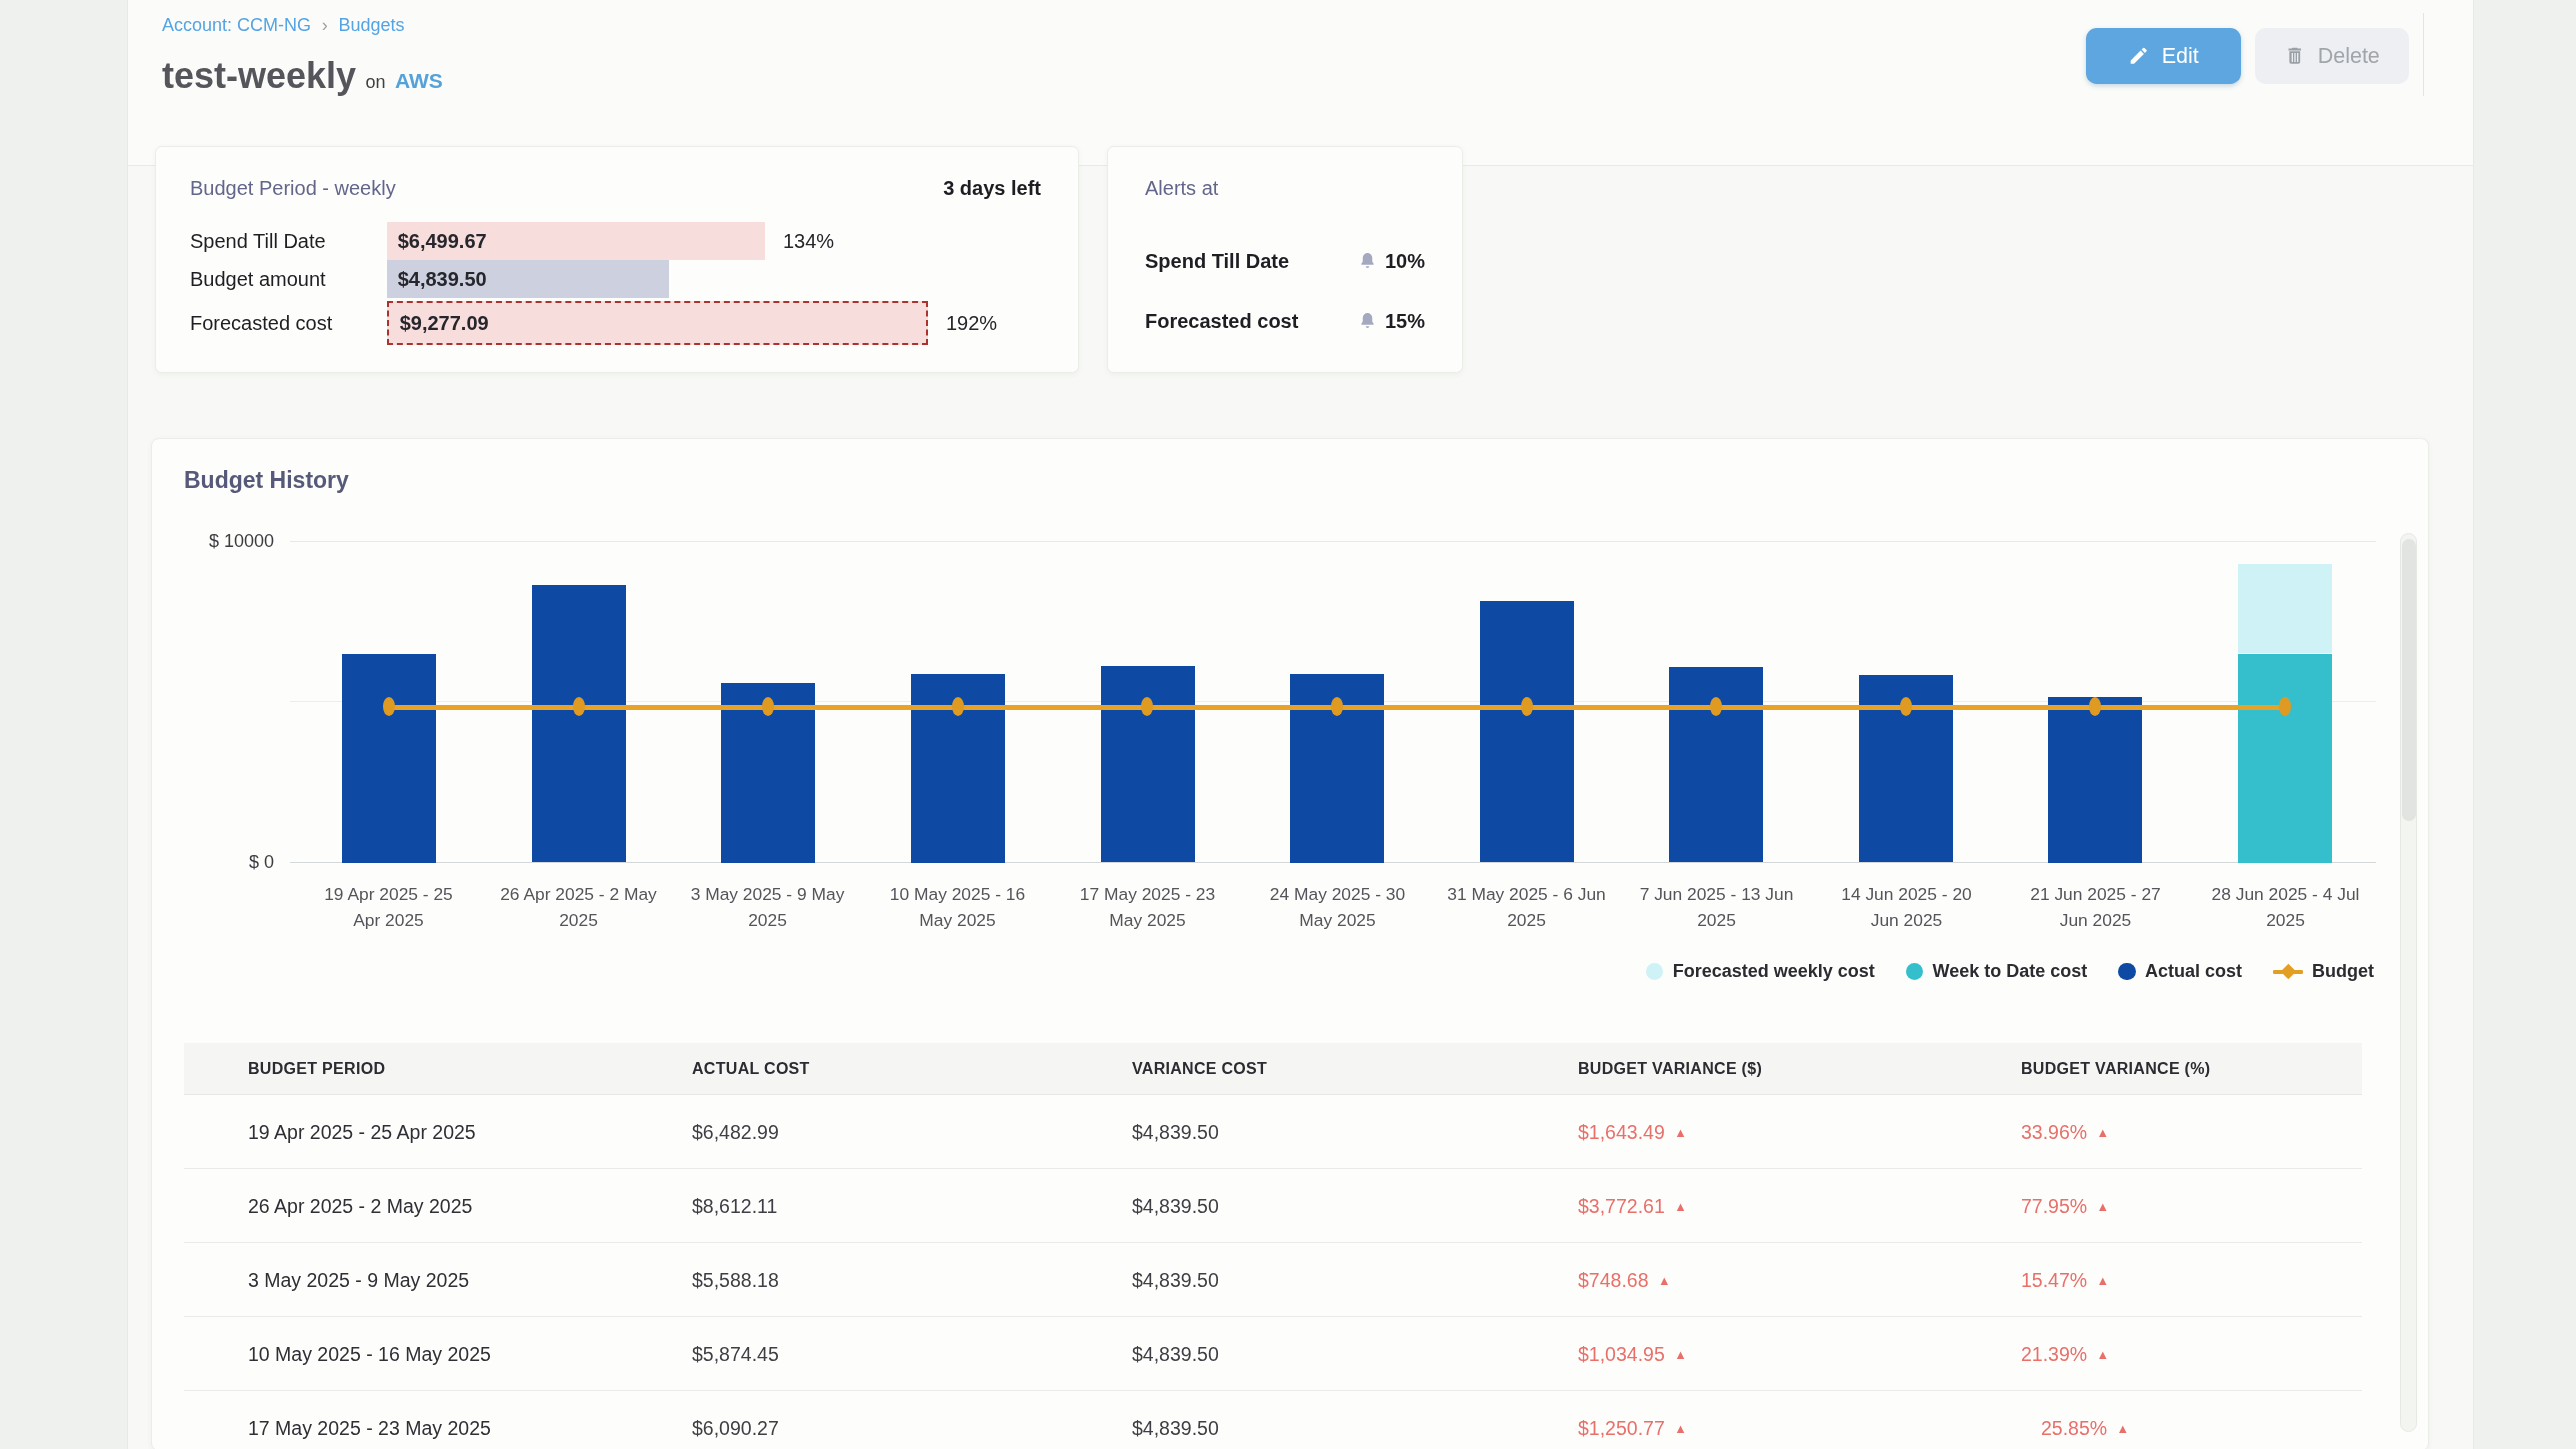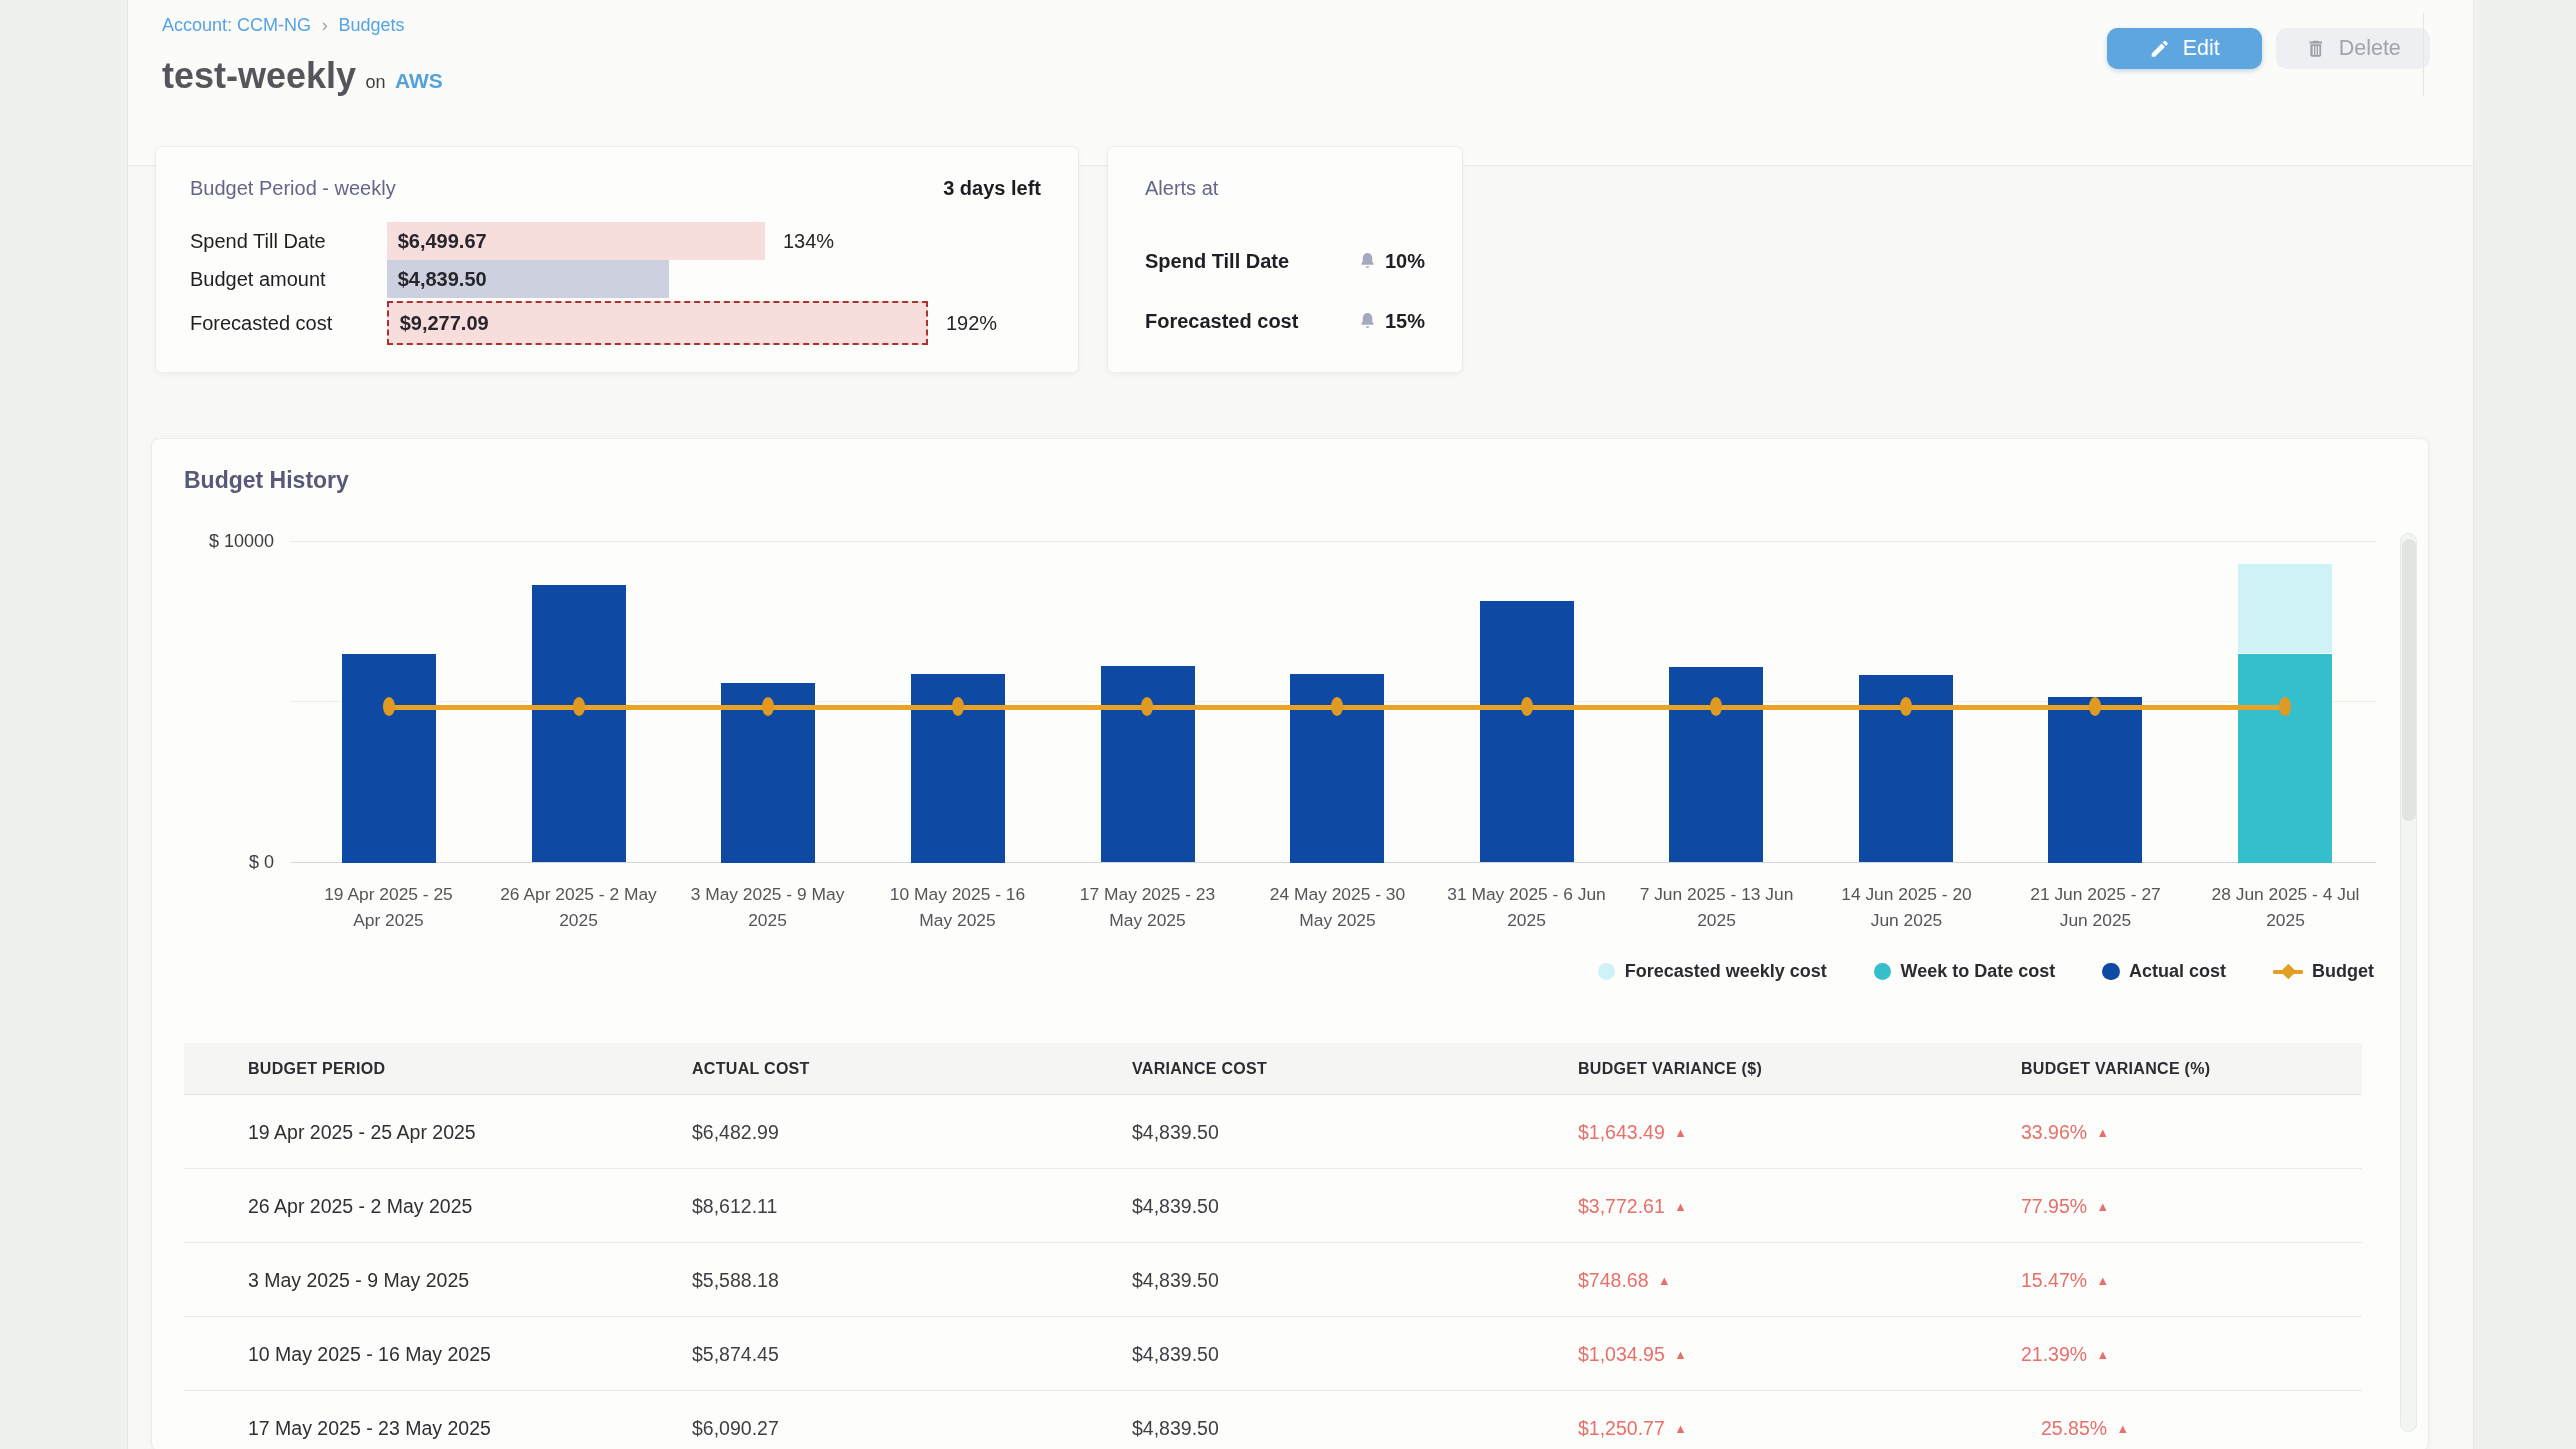--- a/index.html
+++ b/index.html
@@ -14,23 +14,23 @@
 
   .breadcrumb { position: absolute; left: 34px; top: 14.8px; font-size: 18px; color: #98a0a6; }
   .breadcrumb a { color: #54a3e4; text-decoration: none; }
   .breadcrumb .sep { margin: 0 10.7px; color: #9aa2a8; }
 
   .title-row { position: absolute; left: 34px; top: 55px; white-space: nowrap; }
   .title-row .ttl { font-size: 36px; font-weight: bold; color: #55555c; }
   .title-row .on  { font-size: 18px; color: #404040; margin: 0 9.4px; text-align: center; }
   .title-row .prov{ font-size: 21px; font-weight: bold; color: #55a1d9; }
 
-  .btn { position: absolute; top: 28px; height: 41px; border-radius: 10.7px; border: none;
+  .btn { position: absolute; top: 28px; height: 56px; border-radius: 10.7px; border: none;
          display: flex; align-items: center; justify-content: center; gap: 12px;
-         font-family: "Liberation Sans", sans-serif; font-size: 21.5px; cursor: pointer; margin-left: 21px; }
+         font-family: "Liberation Sans", sans-serif; font-size: 21.5px; cursor: pointer; }
   .btn svg { width: 21.5px; height: 21.5px; }
   .btn-edit { left: 1958px; width: 155px; background: #5ea6df; color: #ffffff;
               box-shadow: 0 2px 5.4px rgba(40,100,160,.25); }
   .btn-delete { left: 2127px; width: 154px; background: #edeff2; color: #a0a5aa; }
   .hdr-vdiv { position: absolute; left: 2295px; top: 13.4px; width: 0.7px; height: 83px; background: #e2e5e3; }
 
   .card { position: absolute; background: #fdfdfb; border: 0.7px solid #ebede9; border-radius: 6.7px;
           box-shadow: 0 1.3px 5.4px rgba(60,70,60,.05); }
   .card-bp { left: 27px; top: 146px; width: 924px; height: 227px; }
   .card-alerts { left: 979px; top: 146px; width: 356px; height: 227px; }
@@ -66,21 +66,21 @@
   .cbar.fc     { background: #cff2f6; }
 
   .bline { position: absolute; height: 4.7px; background: #e8a326; border-radius: 2px; }
   .bmark { position: absolute; width: 12px; height: 19px; border-radius: 50%; background: #df9a22; }
 
   .xlab { position: absolute; width: 215px; text-align: center; font-size: 17.4px;
           line-height: 25.5px; color: #54555b; }
   .xlab span { display: block; }
 
   .legend { position: absolute; right: 54px; top: 518px; height: 29.5px; display: flex;
-            align-items: center; gap: 47px; }
+            align-items: center; gap: 31px; }
   .legend-item { display: flex; align-items: center; gap: 9.4px; cursor: pointer; }
   .legend-item .dot { width: 17.4px; height: 17.4px; border-radius: 50%; }
   .legend-item .lbl { font-size: 18px; font-weight: bold; color: #2b2b31; }
   .lm { position: relative; width: 29.5px; height: 17.4px; }
   .lm .ln { position: absolute; left: 0; top: 7.4px; width: 29.5px; height: 3.4px; background: #e39f23; border-radius: 1.3px; }
   .lm .dm { position: absolute; left: 9.4px; top: 3.4px; width: 10.7px; height: 10.7px; background: #e39f23; transform: rotate(45deg); }
 
   .btable { position: absolute; left: 32px; top: 604px; width: 2178px; }
   .thead { position: relative; height: 52px; background: #f5f6f3; border-bottom: 0.7px solid #e6e8e4; }
   .th { position: absolute; top: 50%; transform: translateY(-50%); font-size: 16px; font-weight: bold;

